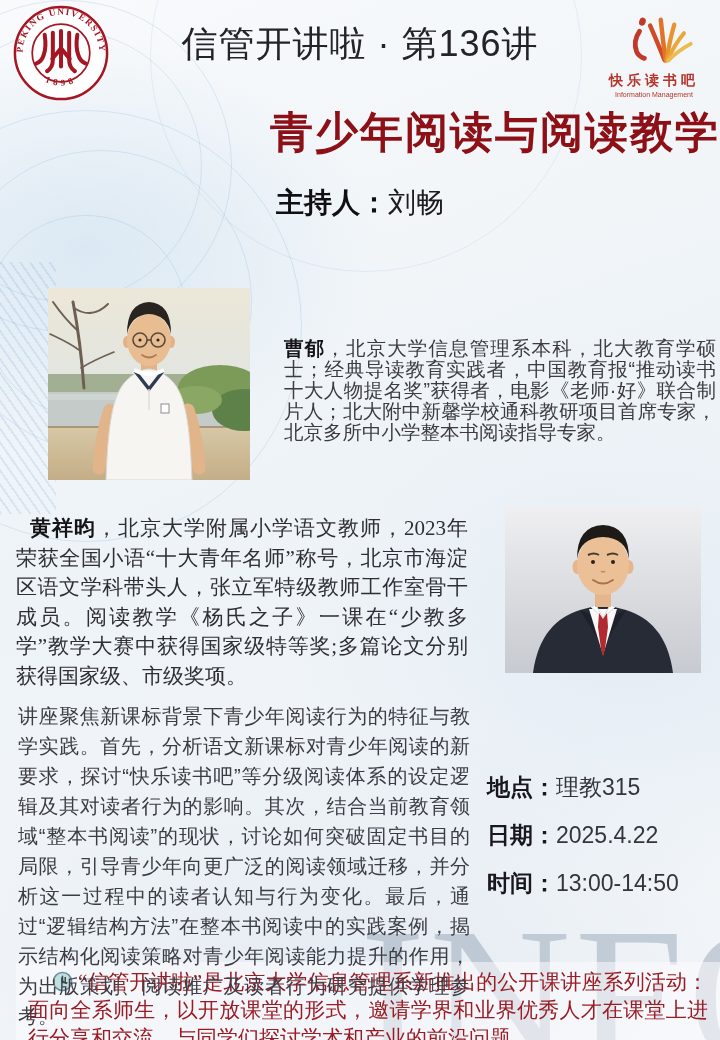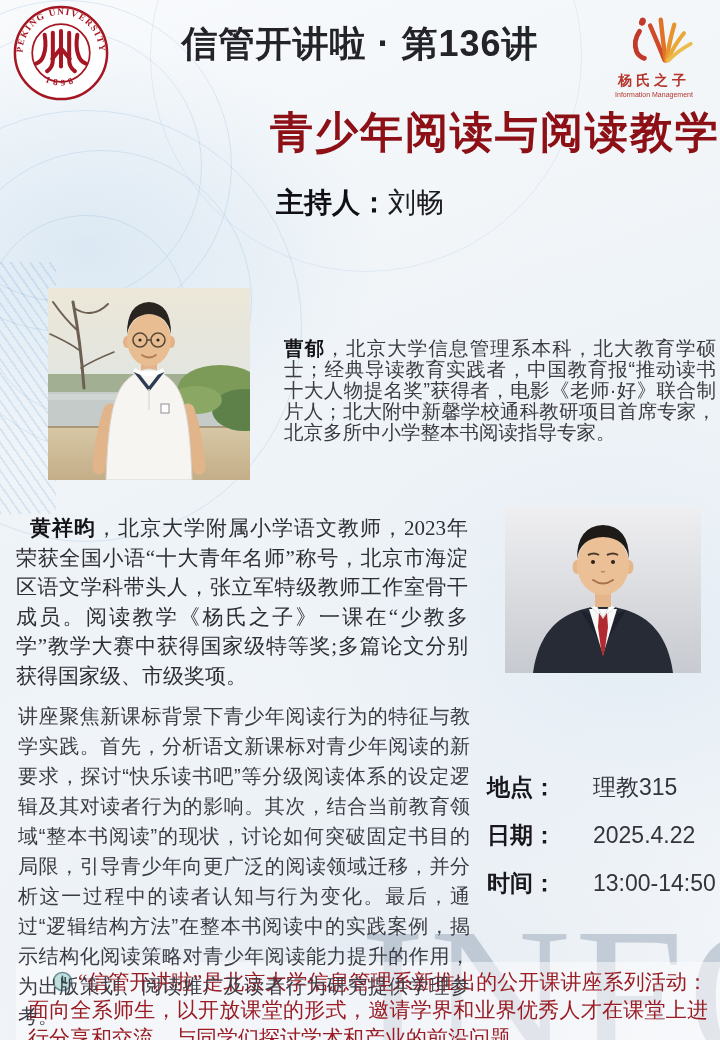--- a/index.html
+++ b/index.html
@@ -21,21 +21,21 @@
   .watermark{
     position:absolute;left:360px;top:898px;z-index:1;
     font-family:"Liberation Serif","DejaVu Serif",serif;
     font-size:196px;line-height:1;letter-spacing:4px;
     color:rgba(124,141,164,.38);user-select:none;
   }
   
   .seal{position:absolute;left:13px;top:5px;width:96px;height:96px;z-index:3;}
   .series-title{
     position:absolute;left:0;right:0;top:20px;z-index:3;text-align:center;
-    font-size:36px;font-weight:bold;color:#232329;letter-spacing:1px;
+    font-size:36px;font-weight:normal;color:#232329;letter-spacing:1px;
   }
   .dept-logo{position:absolute;right:16px;top:12px;width:100px;text-align:center;z-index:3;}
   .dept-logo .cn{font-size:14px;font-weight:bold;color:#b5352a;letter-spacing:4px;
     font-family:"Liberation Serif","DejaVu Serif",serif;}
   .dept-logo .en{font-size:7px;color:#b5352a;margin-top:1px;letter-spacing:0;}
   
   .main-title{
     position:absolute;left:0;right:0;top:104px;z-index:3;text-align:right;
     font-family:"Liberation Serif","DejaVu Serif",serif;
     font-size:43px;font-weight:bold;color:#8c1016;letter-spacing:2px;
@@ -56,21 +56,21 @@
     font-family:"Liberation Serif","DejaVu Serif",serif;
     font-size:21px;line-height:29.5px;text-align:justify;color:#2e2e35;text-indent:14px;}
   .bio2 b{color:#141418;}
   .photo2{position:absolute;left:505px;top:507px;width:196px;height:166px;z-index:3;}
   
   .abstract{position:absolute;left:18px;top:701px;width:452px;z-index:3;margin:0;
     font-size:20px;line-height:30px;text-align:justify;color:#3c3c44;}
   .details{position:absolute;left:487px;top:772px;z-index:3;font-size:23px;}
   .details .drow{margin-bottom:17px;white-space:nowrap;}
   .details .dlbl{font-weight:bold;color:#17171d;}
-  .details .dval{color:#34343c;margin-left:37px;}
+  .details .dval{color:#34343c;}
   
   .footer-panel{position:absolute;left:16px;top:962px;width:704px;height:78px;z-index:2;
     background:rgba(251,251,253,.55);}
   .footer-text{margin:6px 12px 0 12px;z-index:3;position:relative;
     font-family:"Liberation Serif","DejaVu Serif",serif;
     font-size:21px;line-height:28px;text-align:justify;color:#9a1c24;text-indent:24px;}
   .clock{display:inline-block;vertical-align:-3px;margin-right:5px;}
 </style>
 </head>
 <body>
@@ -117,21 +117,21 @@
       <g fill="none" stroke-linecap="round">
         <path d="M30 20 q-7 10 -3 21 q2 5 8 7" stroke="#c0392b" stroke-width="5"></path>
         <ellipse cx="33" cy="10" rx="3.4" ry="4.2" fill="#c0392b" stroke="none" transform="rotate(18 33 10)"></ellipse>
         <path d="M56 50 Q48 30 41 14" stroke="#cf4a28" stroke-width="4.6"></path>
         <path d="M57 50 Q54 28 52 8" stroke="#df7327" stroke-width="4.6"></path>
         <path d="M58 50 Q61 30 66 13" stroke="#e8932c" stroke-width="4.4"></path>
         <path d="M59 50 Q66 34 76 22" stroke="#eaa838" stroke-width="4.2"></path>
         <path d="M60 50 Q70 40 83 33" stroke="#ecbc4e" stroke-width="4"></path>
       </g>
     </svg>
-    <div class="cn">杨氏之子</div>
+    <div class="cn">快乐读书吧</div>
     <div class="en">Information Management</div>
   </div>
 
   <div class="main-title">青少年阅读与阅读教学</div>
 
   <div class="people">
     <div class="row">
       <span class="lbl">主持人：</span><span>刘畅</span>
     </div>
   </div>

